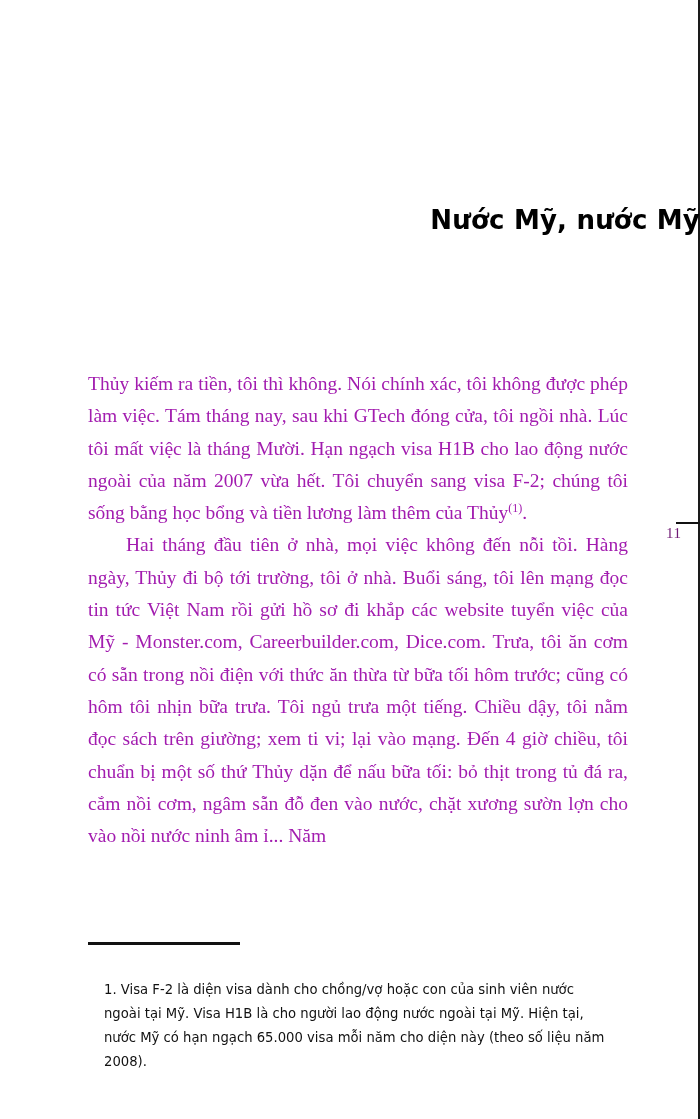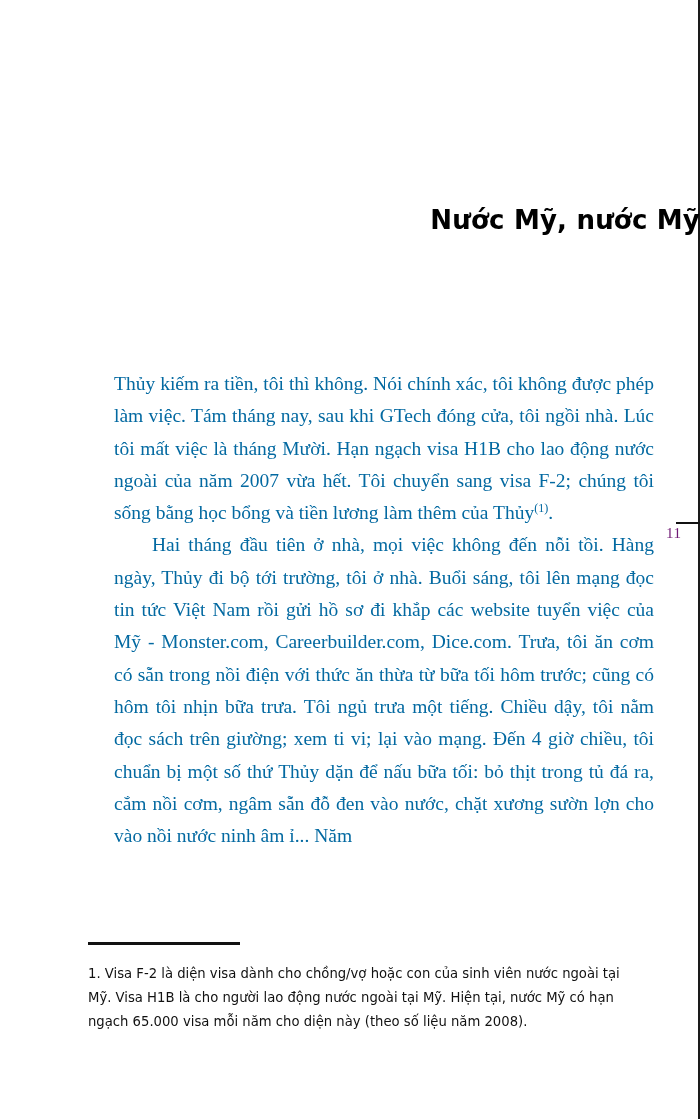--- a/index.html
+++ b/index.html
@@ -69,22 +69,21 @@
   .body-text {
     position: absolute;
     left: 88px;
     top: 368px;
     width: 540px;
     font-family: "Liberation Serif", serif;
     font-size: 19.5px;
     line-height: 32.3px;
     text-align: justify;
     text-justify: inter-word;
-    color: #0369a1;
-    margin-left: 26px;
+    color: #a21caf;
   }
   .body-text p {
     margin: 0;
     text-indent: 0;
   }
   .body-text p + p {
     text-indent: 38px;
   }
   sup {
     font-size: 0.62em;
@@ -106,21 +105,21 @@
     left: 88px;
     top: 962px;
     width: 540px;
     font-family: "DejaVu Sans", sans-serif;
     font-size: 13.2px;
     line-height: 24px;
     color: #111111;
     text-align: left;
   }
   .footnotes p {
-    margin: 0;
+    margin: 16px;
   }
 </style>
 </head>
 <body>
 
 <div class="page">
 
   <div class="edge-rule"></div>
 
   <div class="folio-rule"></div>

